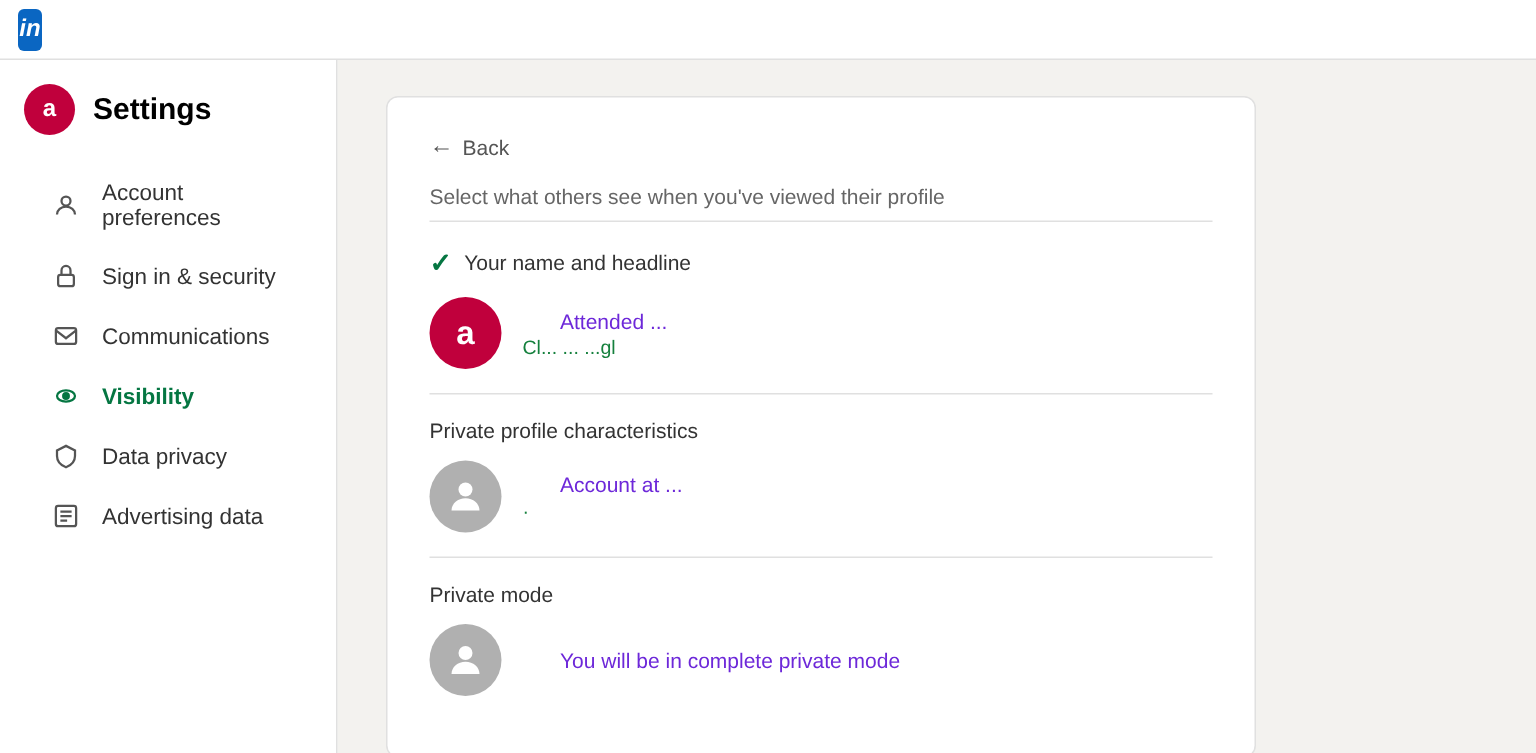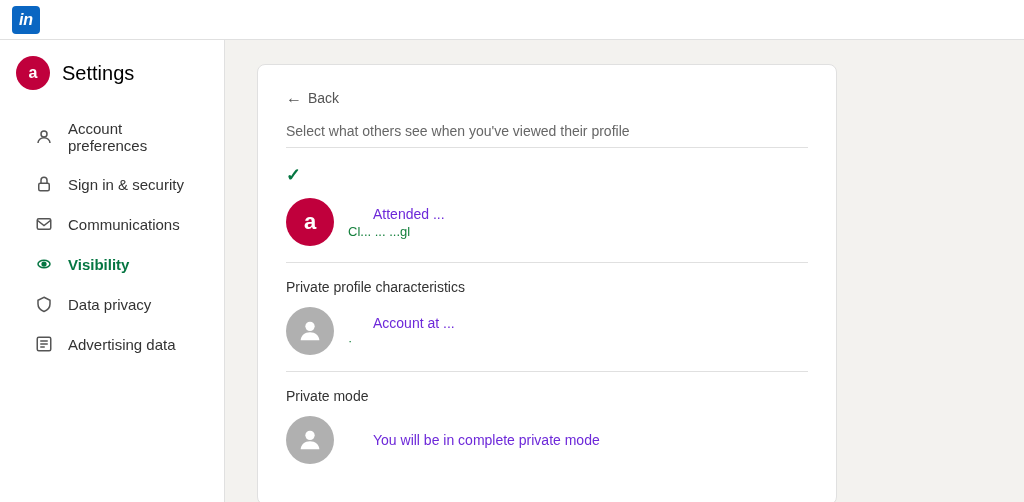--- a/index.html
+++ b/index.html
@@ -17,21 +17,21 @@
     .top-bar {
       height: 40px;
       background: #fff;
       display: flex;
       align-items: center;
       padding: 0 12px;
       border-bottom: 1px solid #e0e0e0;
       flex-shrink: 0;
     }
     .linkedin-logo {
-      width: 28px;
+      width: 16px;
       height: 28px;
       background: #0a66c2;
       border-radius: 4px;
       display: flex;
       align-items: center;
       justify-content: center;
       color: white;
       font-weight: 900;
       font-size: 16px;
       font-style: italic;
@@ -65,21 +65,21 @@
       border-radius: 50%;
       display: flex;
       align-items: center;
       justify-content: center;
       color: white;
       font-weight: 700;
       font-size: 16px;
     }
     .settings-title {
       font-size: 20px;
-      font-weight: 400;
+      font-weight: 700;
       color: #000;
     }
 
     .sidebar-item {
       display: flex;
       align-items: center;
       gap: 14px;
       padding: 10px 34px;
       cursor: pointer;
       color: #333;
@@ -292,20 +292,21 @@
       <div class="back-link">
         <span class="back-arrow">←</span>
         <span>Back</span>
       </div>
 
       <div class="panel-subtitle">Select what others see when you've viewed their profile</div>
 
       <div class="option-section">
         <div class="option-label">
           <span class="check-icon">✓</span>
+          <span>Your name and headline</span>
         </div>
         <div class="option-row">
           <div class="option-avatar user-avatar">
             <span>a</span>
           </div>
           <div>
             <div class="option-text">Attended ...</div>
             <div class="option-text-sub">Cl... ... ...gl</div>
           </div>
         </div>

